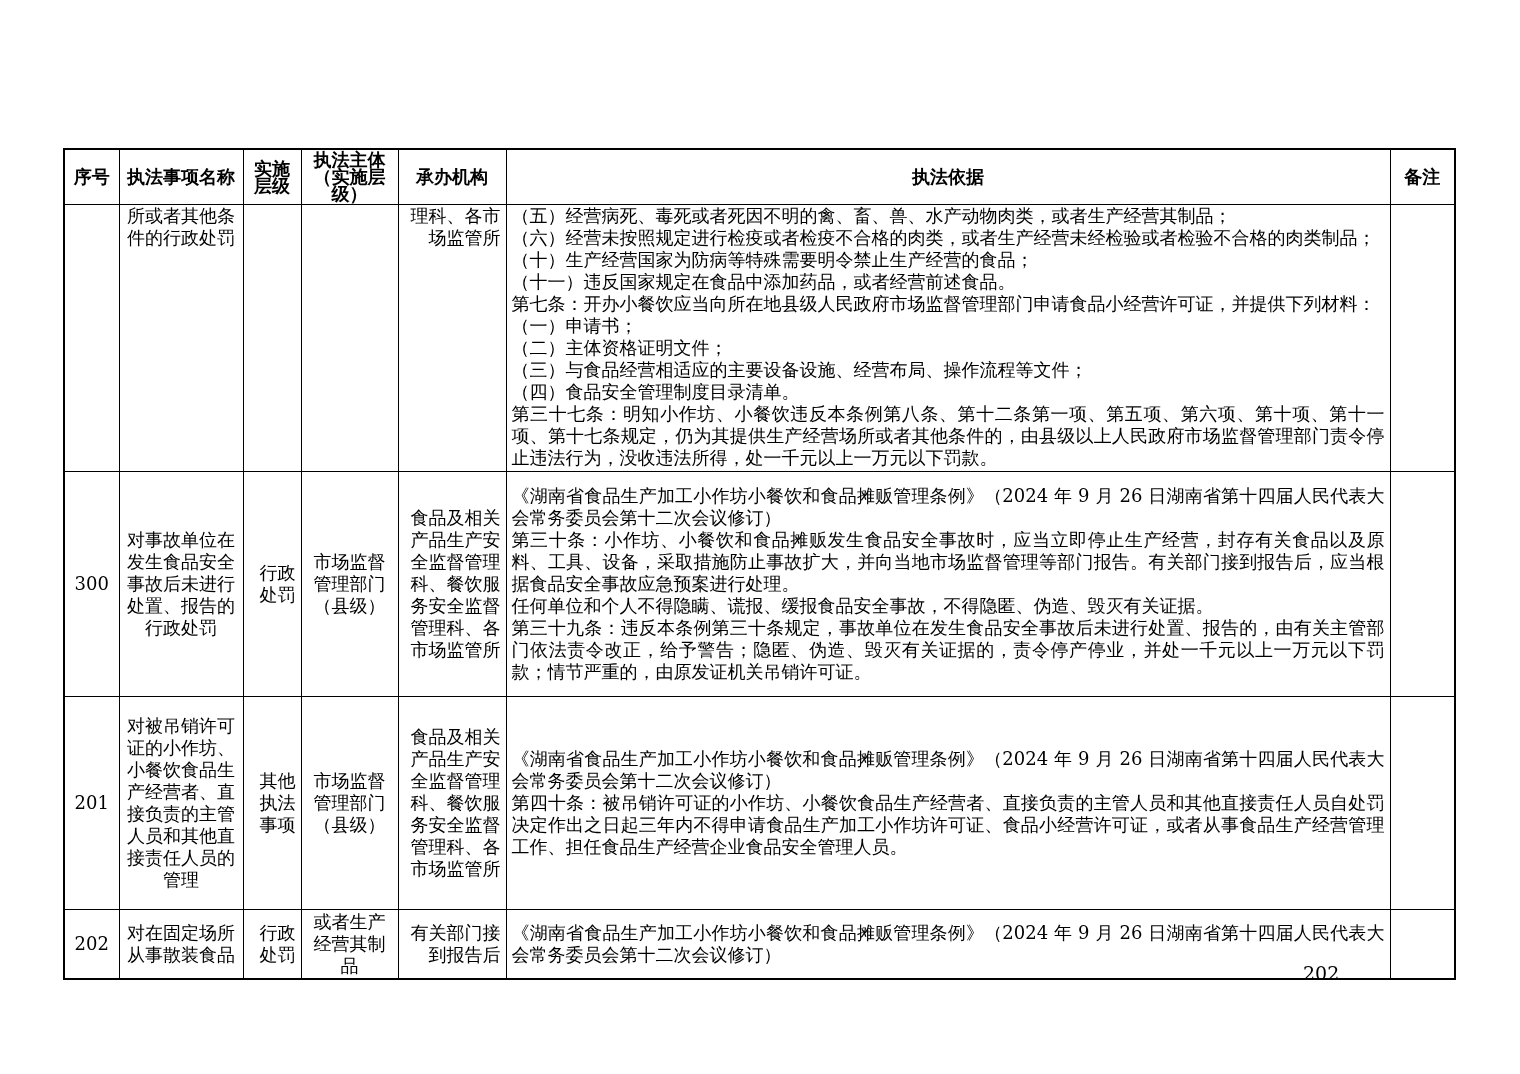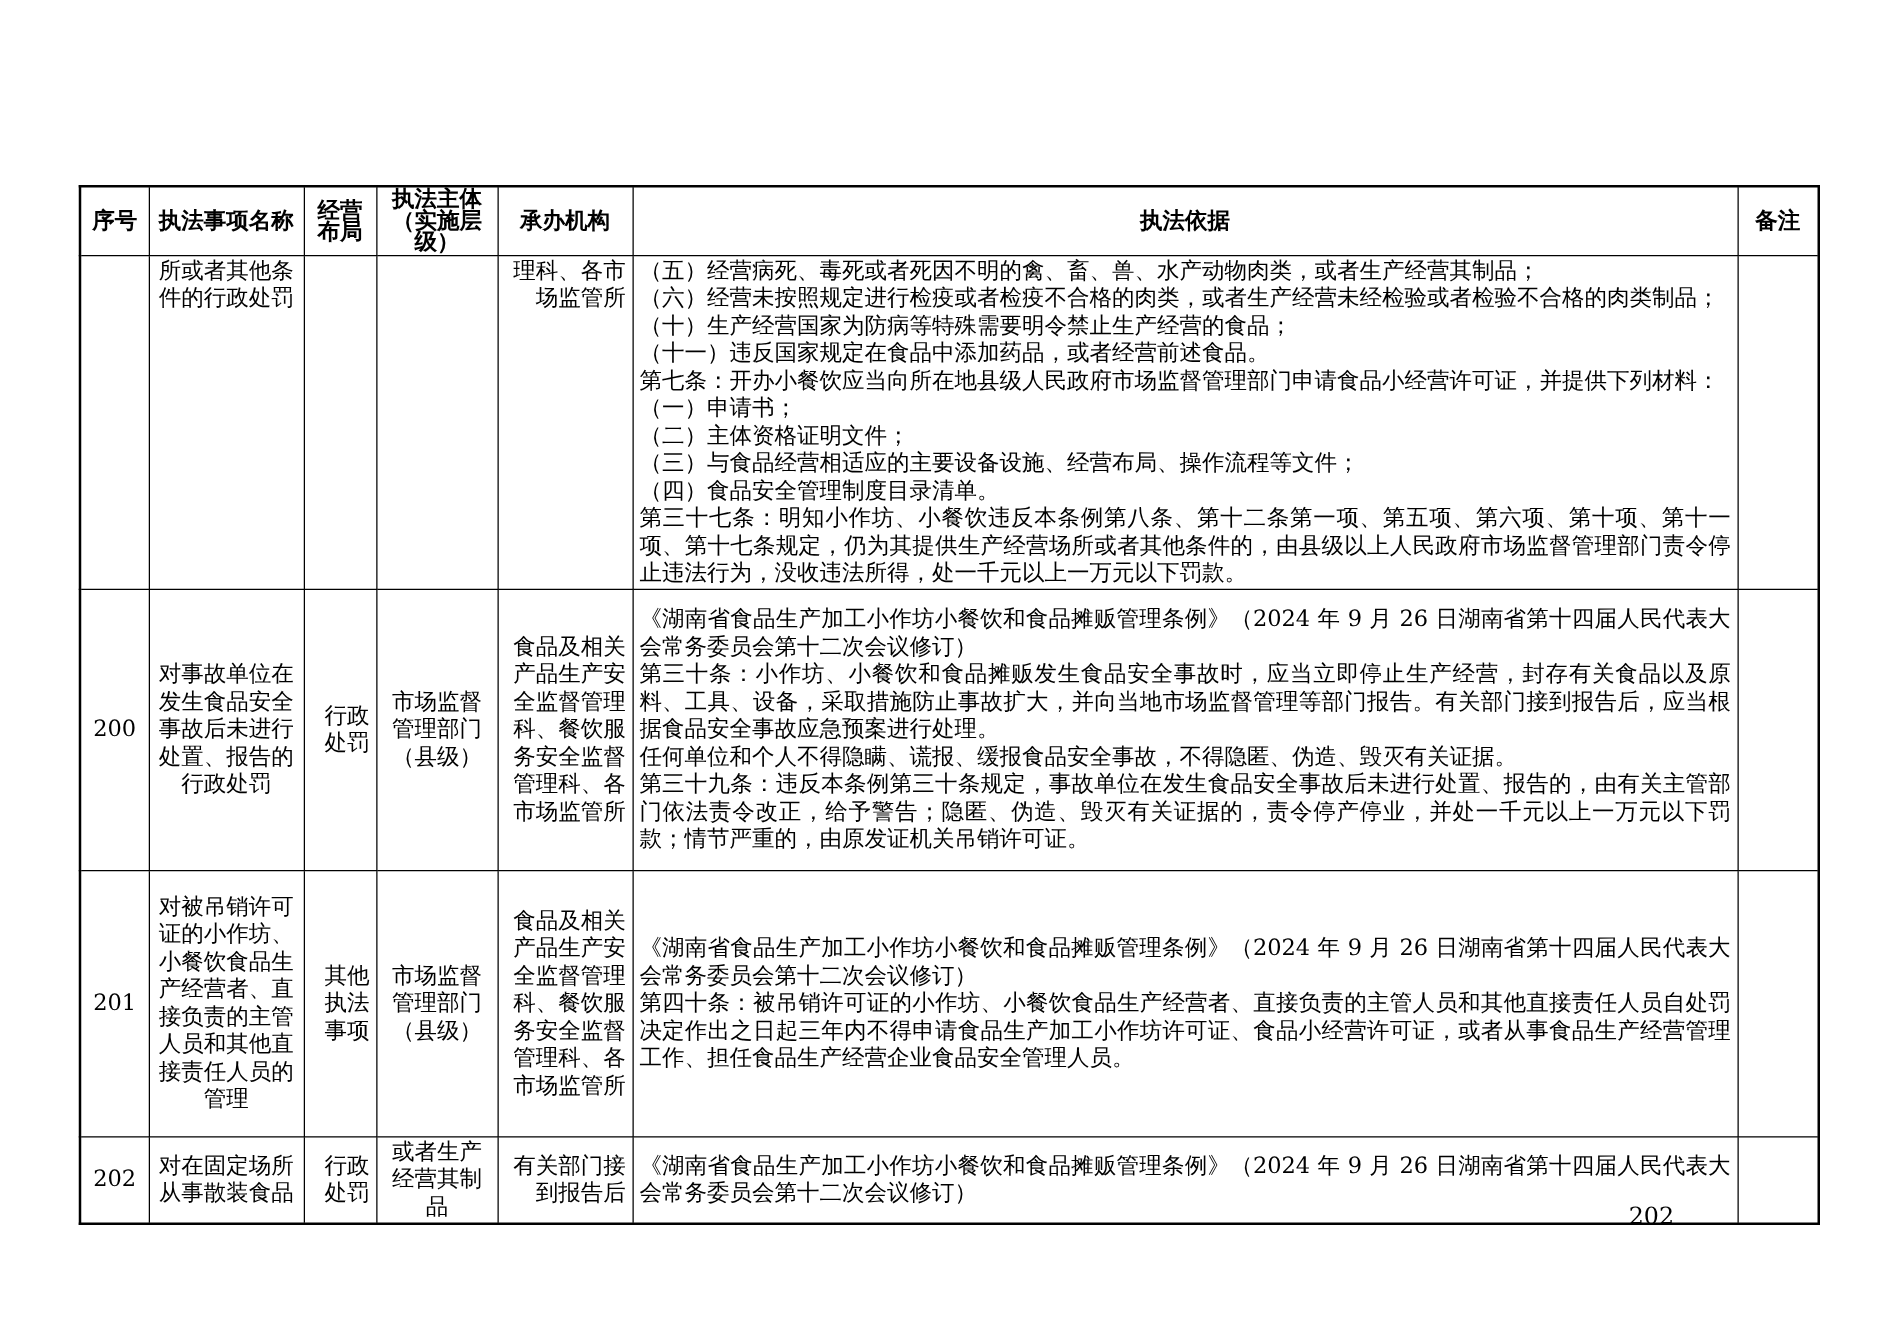--- a/index.html
+++ b/index.html
@@ -38,21 +38,21 @@
     font-weight: bold;
     text-align: center;
     line-height: 17px;
     padding: 0 2px;
   }
   tr.hdr       { height: 55px; }
   tr.row-cont  { height: 248px; }
   tr.row-200   { height: 225px; }
   tr.row-201   { height: 213px; }
   tr.row-202   { height: 46px; }
-  tr.row-cont td { vertical-align: top; }
+  tr.row-cont td { vertical-align: top; font-family: Liberation Mono, monospace; }
   td.c-seq      { text-align: center; }
   td.c-name     { text-align: center; }
   td.c-category { text-align: right; }
   td.c-subject  { text-align: center; margin-left: 23px; }
   td.c-agency   { text-align: right; }
   td.c-basis {
     text-align: justify;
     white-space: pre-wrap;
     word-break: break-all;
     vertical-align: middle;
@@ -79,21 +79,21 @@
       <col style="width:58px">
       <col style="width:97px">
       <col style="width:108px">
       <col style="width:884px">
       <col style="width:65px">
     </colgroup>
     <thead>
       <tr class="hdr">
         <th>序号</th>
         <th>执法事项名称</th>
-        <th>经营布局</th>
+        <th>实施层级</th>
         <th>执法主体（实施层级）</th>
         <th>承办机构</th>
         <th>执法依据</th>
         <th>备注</th>
       </tr>
     </thead>
     <tbody>
       <tr class="row-cont">
         <td class="c-seq"></td>
         <td class="c-name">所或者其他条件的行政处罚</td>
@@ -106,21 +106,21 @@
 （十一）违反国家规定在食品中添加药品，或者经营前述食品。
 第七条：开办小餐饮应当向所在地县级人民政府市场监督管理部门申请食品小经营许可证，并提供下列材料：
 （一）申请书；
 （二）主体资格证明文件；
 （三）与食品经营相适应的主要设备设施、经营布局、操作流程等文件；
 （四）食品安全管理制度目录清单。
 第三十七条：明知小作坊、小餐饮违反本条例第八条、第十二条第一项、第五项、第六项、第十项、第十一项、第十七条规定，仍为其提供生产经营场所或者其他条件的，由县级以上人民政府市场监督管理部门责令停止违法行为，没收违法所得，处一千元以上一万元以下罚款。</td>
         <td class="c-note"></td>
       </tr>
       <tr class="row-200">
-        <td class="c-seq">200</td>
+        <td class="c-seq">300</td>
         <td class="c-name">对事故单位在发生食品安全事故后未进行处置、报告的行政处罚</td>
         <td class="c-category">行政处罚</td>
         <td class="c-subject">市场监督管理部门（县级）</td>
         <td class="c-agency">食品及相关产品生产安全监督管理科、餐饮服务安全监督管理科、各市场监管所</td>
         <td class="c-basis">《湖南省食品生产加工小作坊小餐饮和食品摊贩管理条例》（2024 年 9 月 26 日湖南省第十四届人民代表大会常务委员会第十二次会议修订）
 第三十条：小作坊、小餐饮和食品摊贩发生食品安全事故时，应当立即停止生产经营，封存有关食品以及原料、工具、设备，采取措施防止事故扩大，并向当地市场监督管理等部门报告。有关部门接到报告后，应当根据食品安全事故应急预案进行处理。
 任何单位和个人不得隐瞒、谎报、缓报食品安全事故，不得隐匿、伪造、毁灭有关证据。
 第三十九条：违反本条例第三十条规定，事故单位在发生食品安全事故后未进行处置、报告的，由有关主管部门依法责令改正，给予警告；隐匿、伪造、毁灭有关证据的，责令停产停业，并处一千元以上一万元以下罚款；情节严重的，由原发证机关吊销许可证。</td>
         <td class="c-note"></td>
       </tr>

